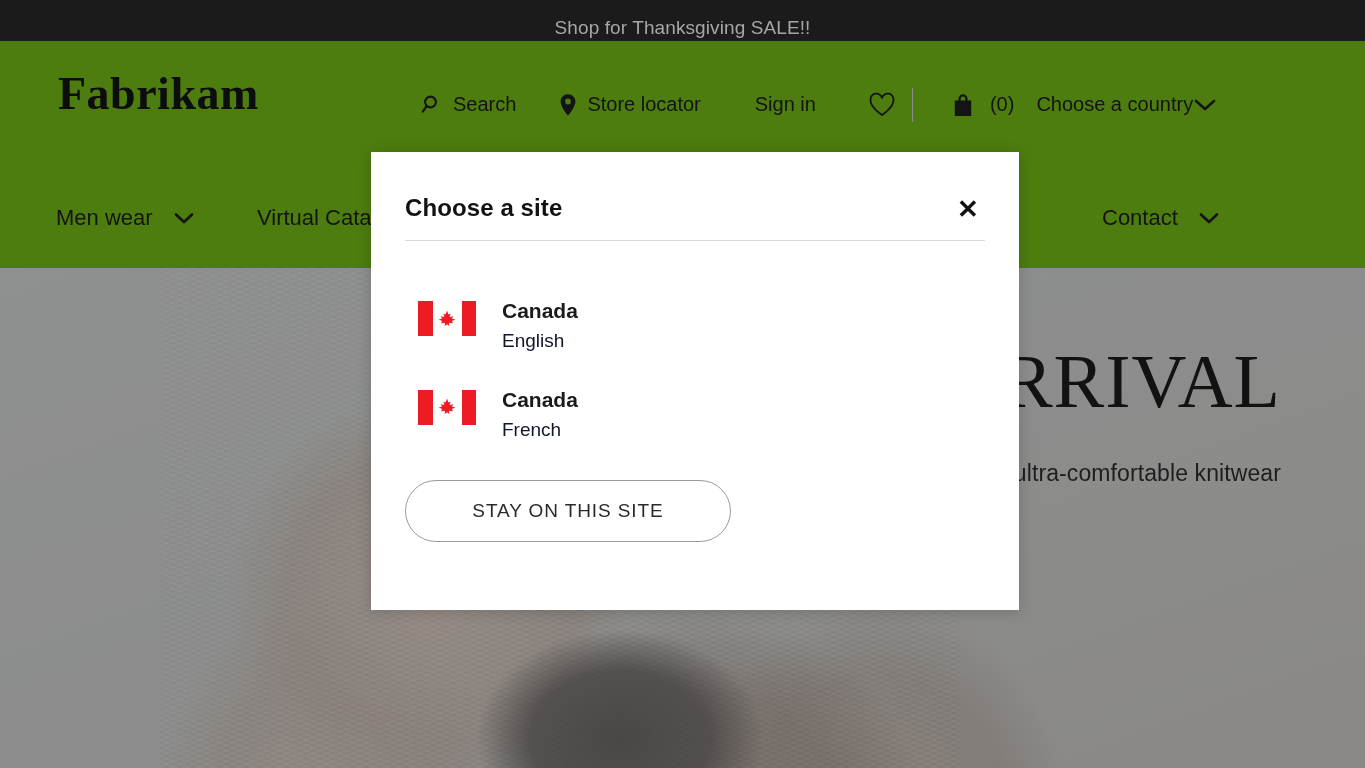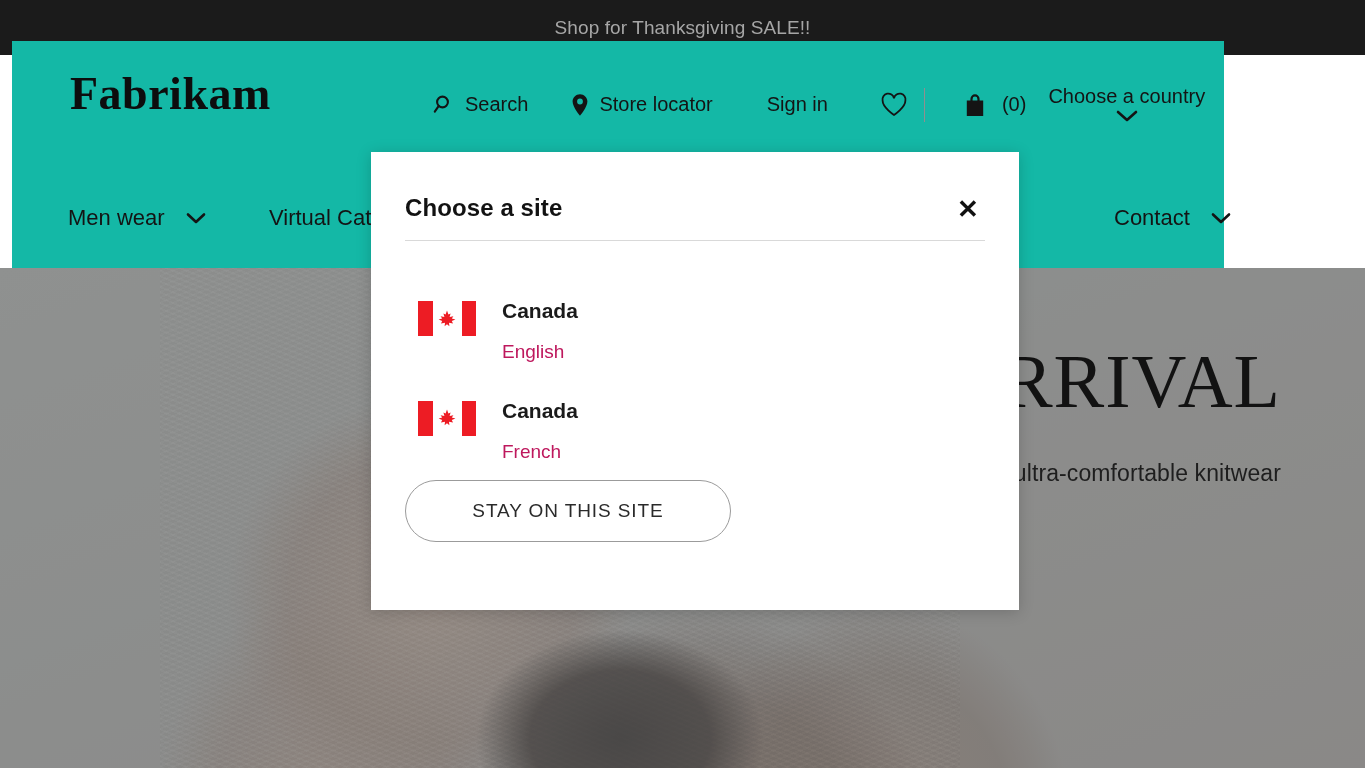--- a/index.html
+++ b/index.html
@@ -17,23 +17,22 @@
     background: #1b1b1b;
     display: flex; align-items: center; justify-content: center;
   }
   .promo-bar .promo-text {
     color: #a6a6a6; font-size: 19px; letter-spacing: .1px;
     font-family: "Liberation Sans", sans-serif;
   }
 
   
   .site-header {
-    position: absolute; left: 0; top: 41px; width: 1212px; height: 227px;
-    background: #14b8a6;
-    margin-left: 12px;
+    position: absolute; left: 0; top: 41px; width: 1365px; height: 227px;
+    background: #4d7c0f;
   }
   .header-row {
     position: absolute; left: 0; top: 0; width: 1365px; height: 127px;
   }
   .brand {
     position: absolute; left: 58px; top: 30px;
     font-family: "Liberation Serif", serif;
     font-size: 46px; font-weight: 700; color: #0d0d0d;
     letter-spacing: .5px; line-height: 1;
   }
@@ -50,21 +49,21 @@
   .util-gap-2 { margin-right: 54px; }
   .util-gap-3 { margin-right: 52px; }
   .util-gap-4 { margin-right: 16px; }
   .util-gap-5 { margin-right: 22px; }
   .vdivider {
     width: 1px; height: 34px; background: #8f8f8f; margin-right: 38px;
   }
   .icon { display: inline-flex; align-items: center; justify-content: center; }
   .icon svg { display: block; }
   .cart-count { font-size: 20px; color: #141414; margin-left: 6px; }
-  .country-chooser { display: flex; align-items: center; gap: 0; flex-direction: column; }
+  .country-chooser { display: flex; align-items: center; gap: 0; }
 
   
   .main-nav {
     position: absolute; left: 0; top: 127px; width: 1365px; height: 100px;
     display: flex; align-items: center;
   }
   .nav-item {
     display: flex; align-items: center; gap: 20px;
     font-size: 22px; color: #141414; white-space: nowrap;
   }
@@ -168,21 +167,21 @@
   .flag .leaf {
     position: absolute; left: 50%; top: 50%;
     transform: translate(-50%,-50%);
     width: 20px; height: 20px;
   }
   .site-text { display: flex; flex-direction: column; }
   .site-country {
     font-size: 21px; font-weight: 700; color: #1a1a1a; line-height: 1.35;
   }
   .site-lang {
-    font-size: 19px; color: #be185d; line-height: 1.4; margin-top: 14px;
+    font-size: 19px; color: #0f172a; line-height: 1.4; margin-top: 3px;
   }
 
   .stay-button {
     position: absolute; left: 34px; top: 328px;
     width: 326px; height: 62px;
     border: 1px solid #9b9b9b; border-radius: 31px;
     background: #ffffff; color: #2a2a2a;
     font-size: 19px; letter-spacing: .9px;
     font-family: "Liberation Sans", sans-serif;
     cursor: pointer;

